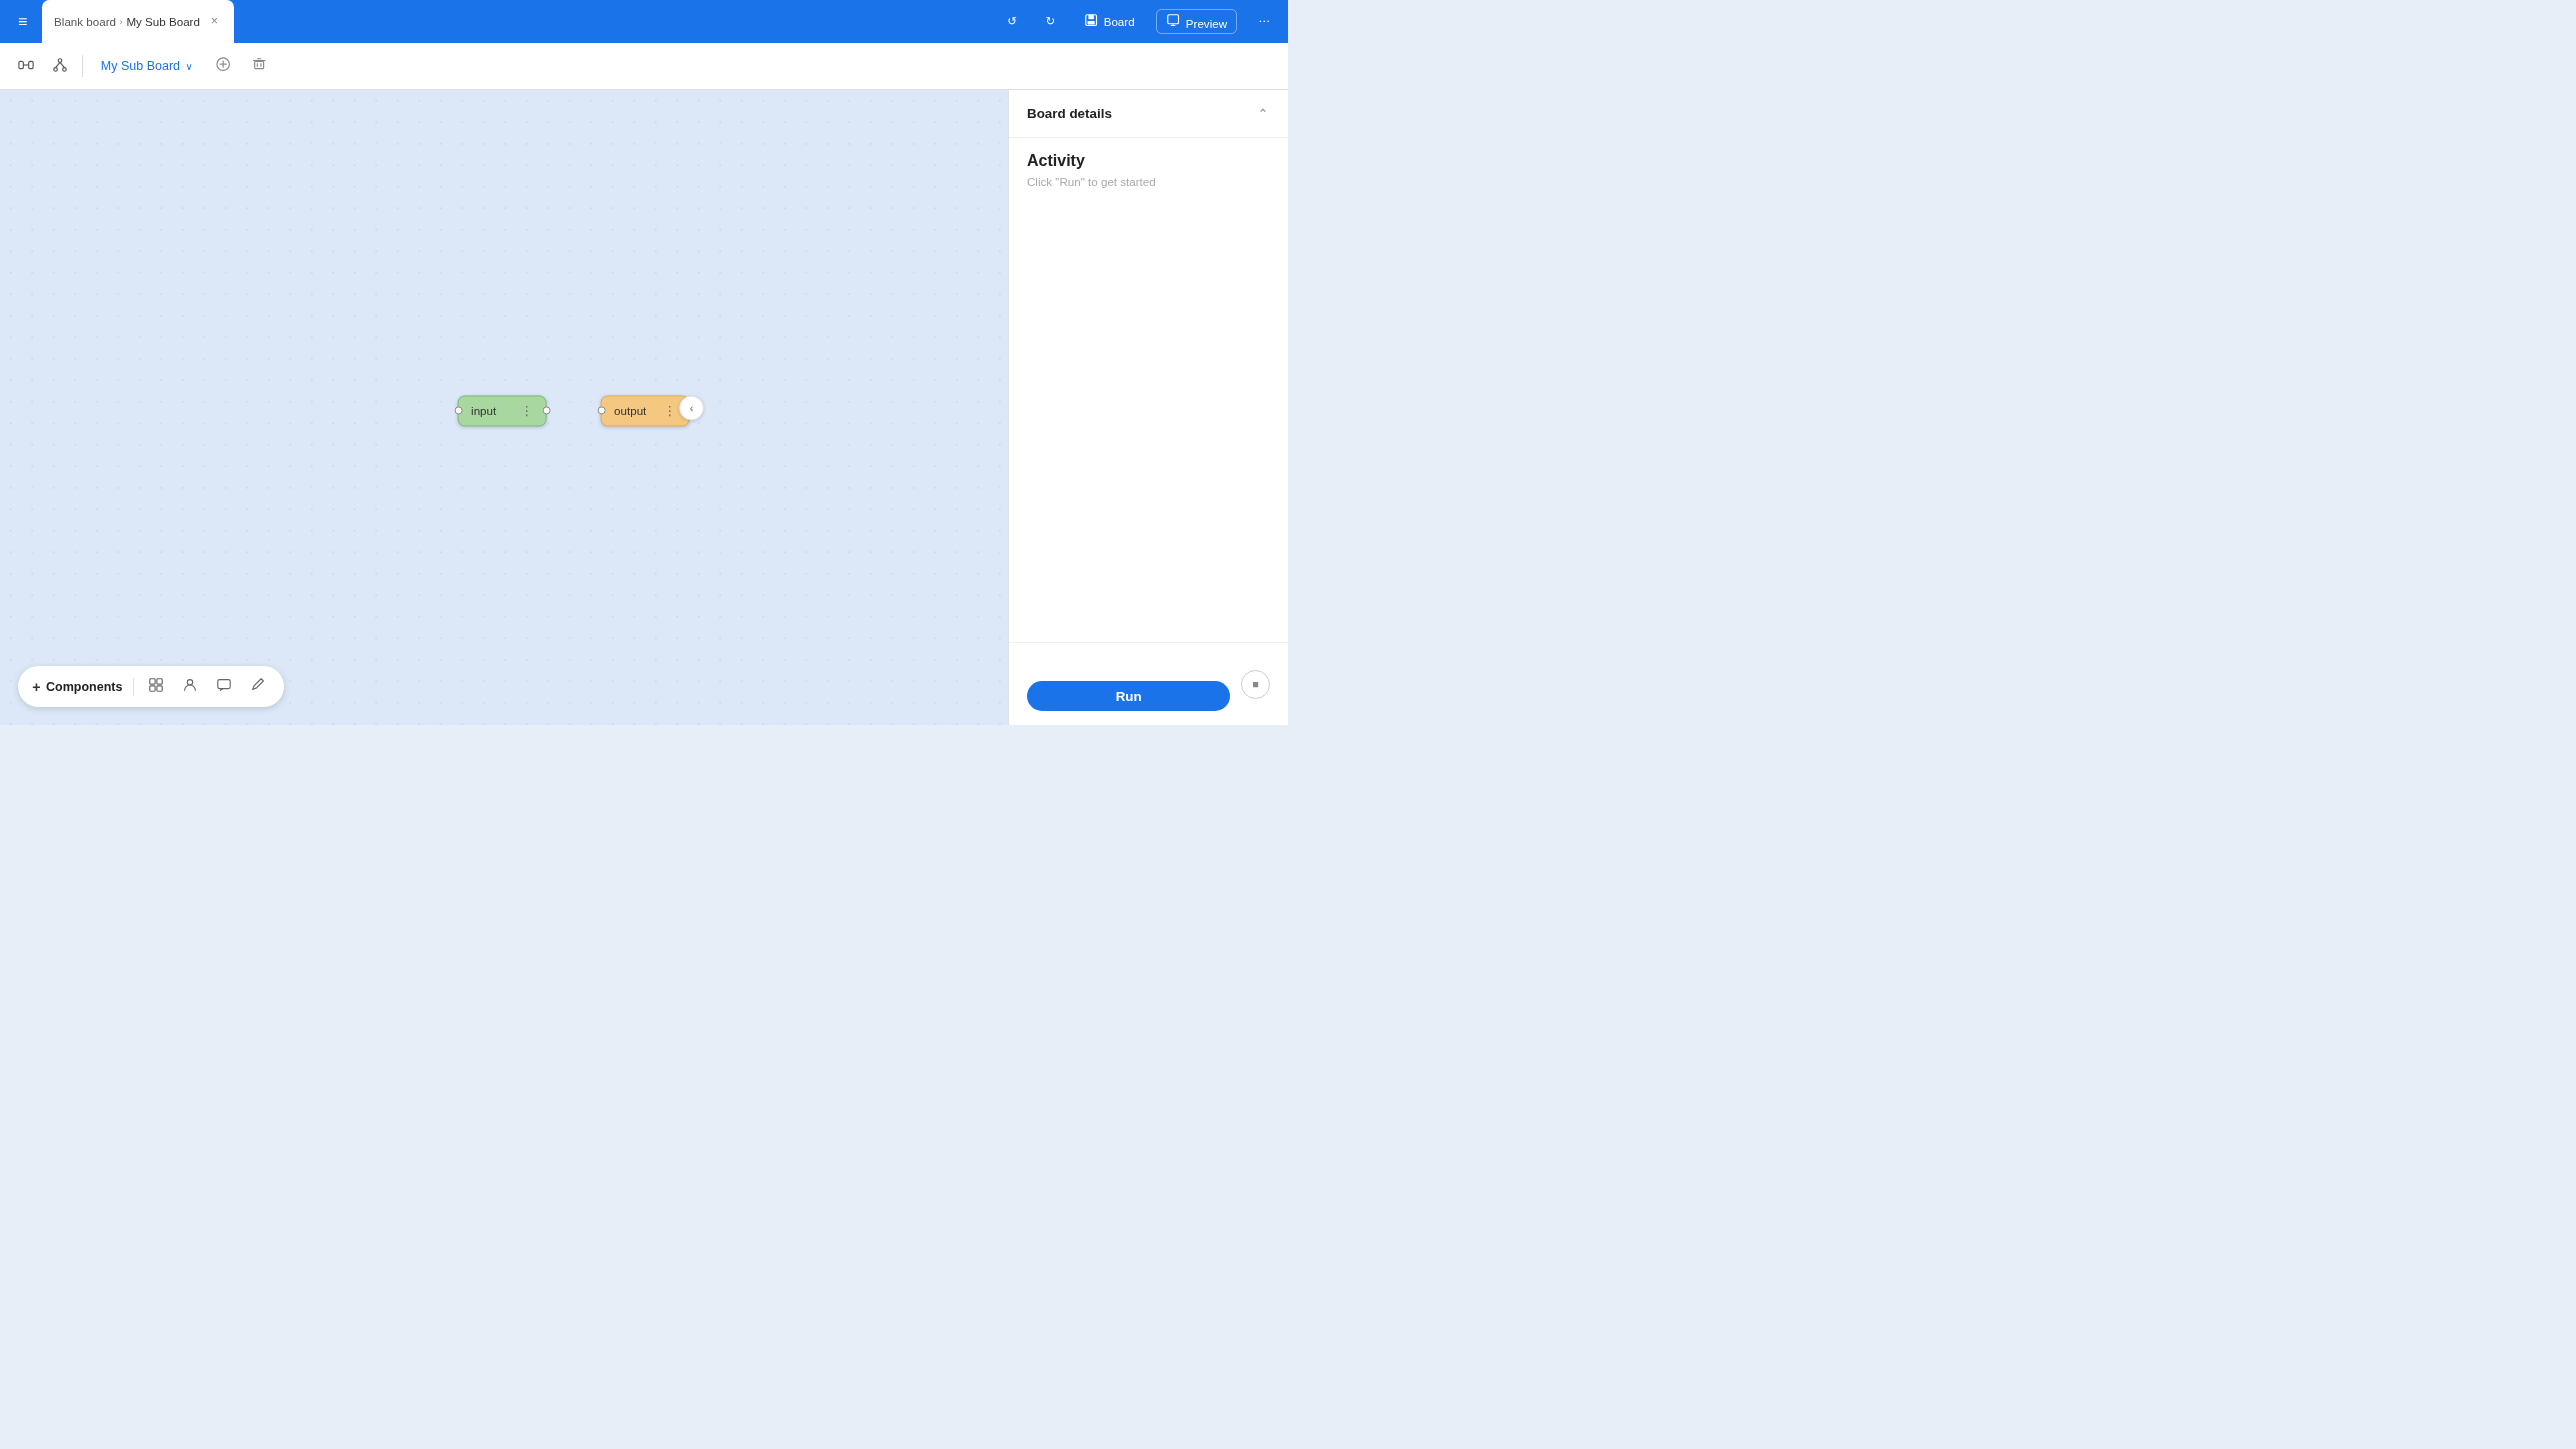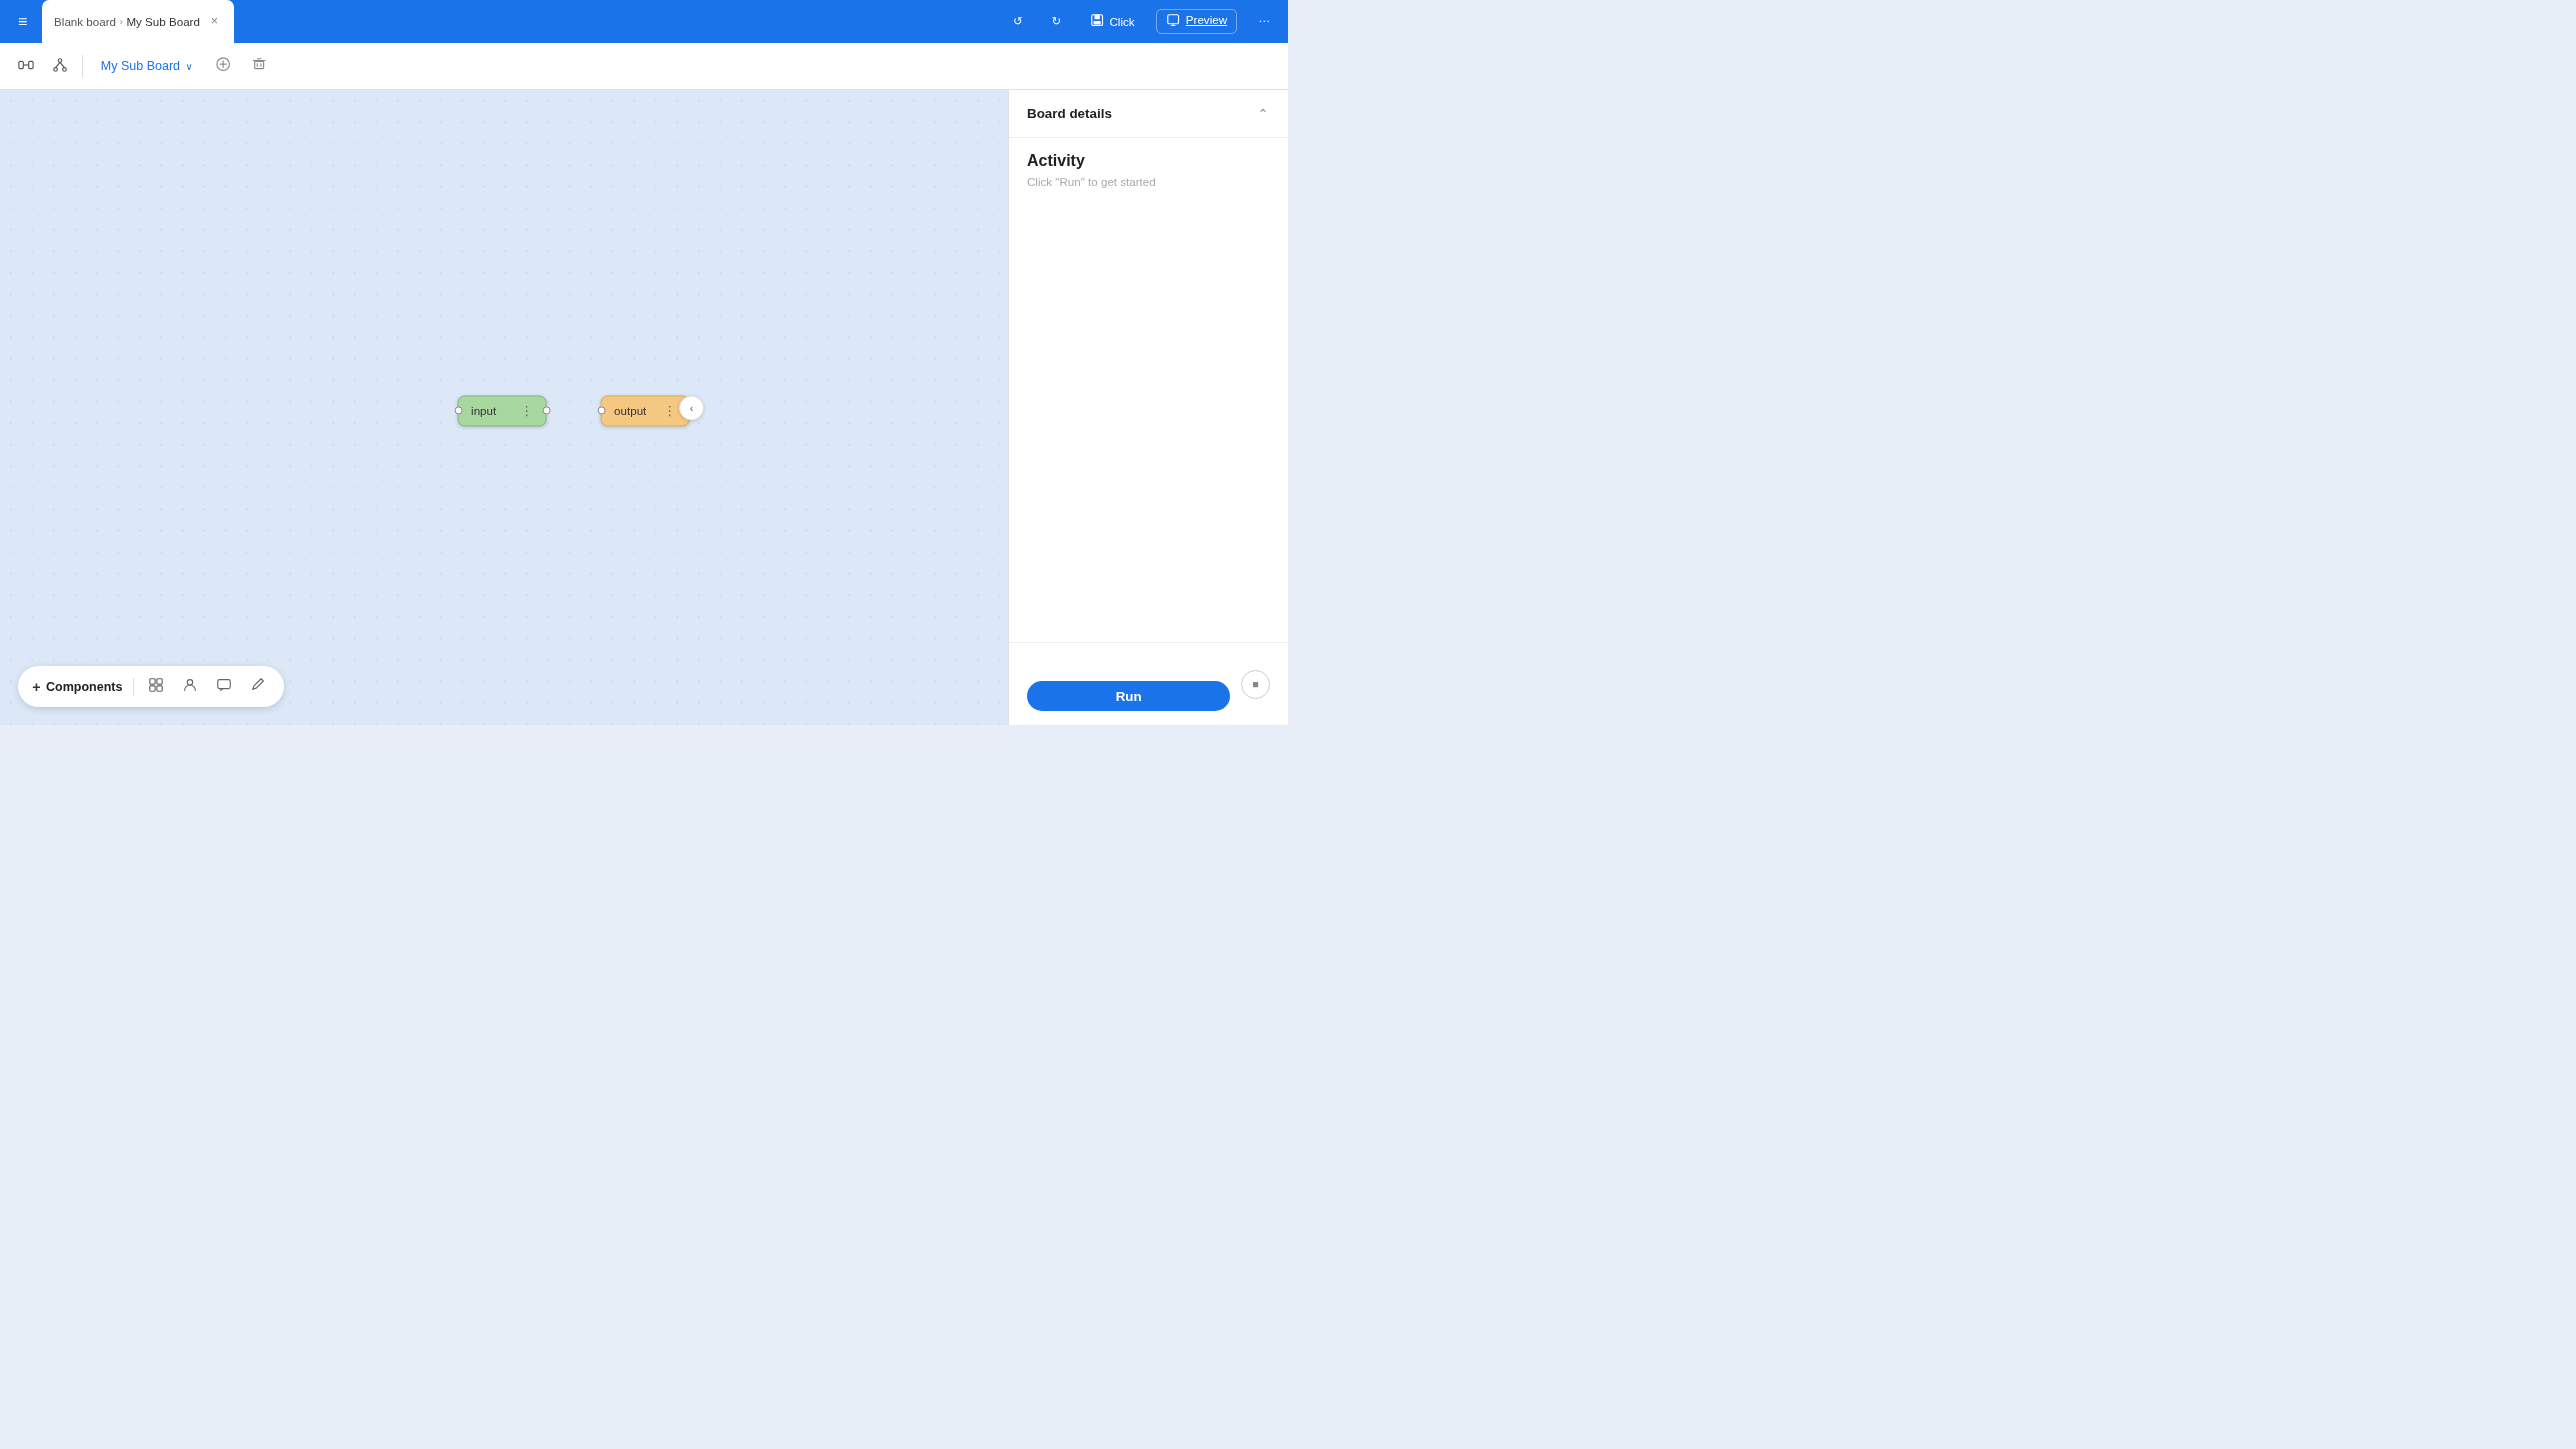--- a/index.html
+++ b/index.html
@@ -58,21 +58,21 @@
       border: none;
       cursor: pointer;
       color: white;
       font-size: 14.3px;
       padding: 3.6px 7.2px;
       border-radius: 3.6px;
       display: flex; align-items: center; gap: 3.6px;
     }
     .topbar-icon-btn span { font-size: 11.6px; }
     .topbar-save { color: white; font-size: 11.6px; display: flex; align-items: center; gap: 5.4px; }
-    .topbar-preview { color: white; font-size: 11.6px; display: flex; align-items: flex-start; gap: 5.4px; border: 0.9px solid rgba(255,255,255,0.4); border-radius: 5.4px; padding: 3.6px 9px; text-decoration: underline; }
+    .topbar-preview { color: white; font-size: 11.6px; display: flex; align-items: flex-end; gap: 5.4px; border: 0.9px solid rgba(255,255,255,0.4); border-radius: 5.4px; padding: 3.6px 9px; }
 
     
     .sub-toolbar {
       background: white;
       height: 47px;
       display: flex;
       align-items: center;
       padding: 0 14.3px;
       gap: 10.7px;
       border-bottom: 0.9px solid #e0e0e0;
@@ -308,21 +308,21 @@
       <span>↻</span>
     </button>
     <button class="topbar-icon-btn topbar-save">
       <span>
         <svg width="14.3" height="14.3" viewBox="0 0 16 16" fill="none" xmlns="http://www.w3.org/2000/svg">
           <rect x="2" y="2" width="12" height="12" rx="1.5" stroke="white" stroke-width="1.3" fill="none"></rect>
           <rect x="5" y="2" width="6" height="5" rx="0.5" fill="white"></rect>
           <rect x="4" y="9" width="8" height="4" rx="0.5" fill="white"></rect>
         </svg>
       </span>
-      <span>Click</span>
+      <span>Board</span>
     </button>
     <button class="topbar-icon-btn topbar-preview">
       <span>
         <svg width="14.3" height="14.3" viewBox="0 0 16 16" fill="none" xmlns="http://www.w3.org/2000/svg">
           <rect x="2" y="2" width="12" height="10" rx="1.5" stroke="white" stroke-width="1.3" fill="none"></rect>
           <line x1="6" y1="14" x2="10" y2="14" stroke="white" stroke-width="1.3" stroke-linecap="round"></line>
           <line x1="8" y1="12" x2="8" y2="14" stroke="white" stroke-width="1.3"></line>
         </svg>
       </span>
       <span>Preview</span>

